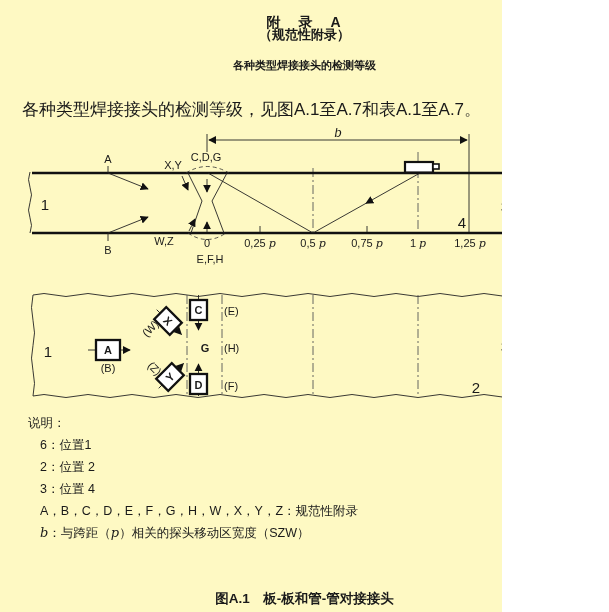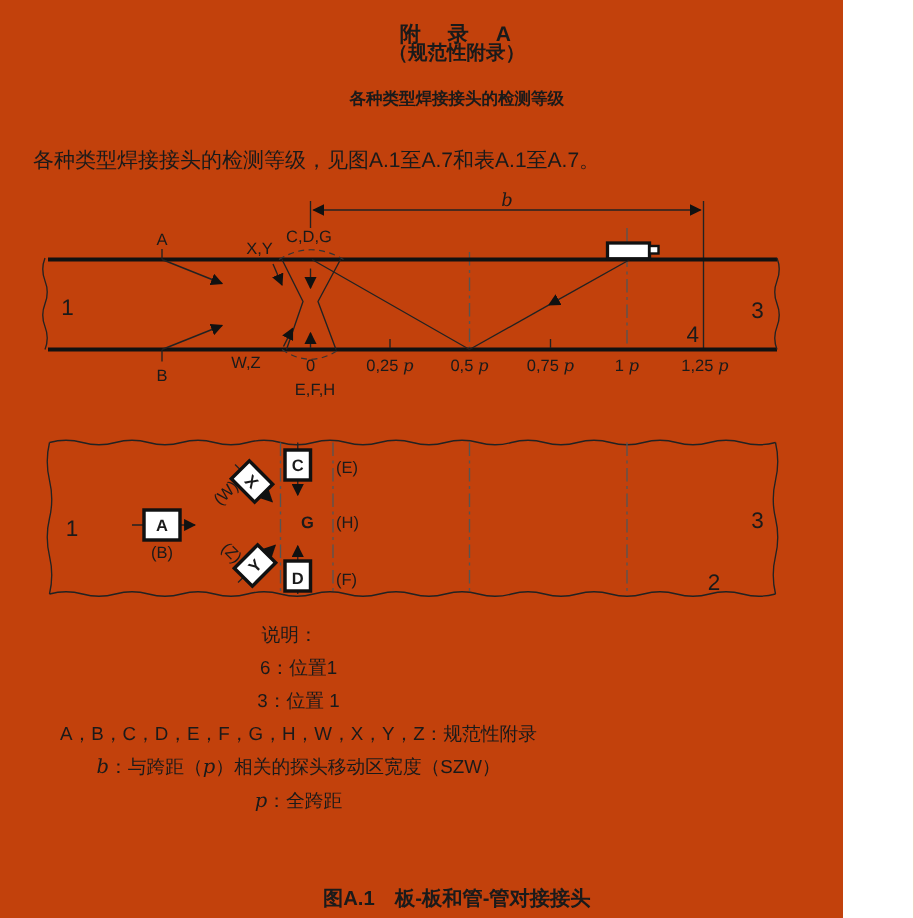--- a/index.html
+++ b/index.html
@@ -1,39 +1,39 @@
 <!DOCTYPE html>
 <html><head>
 <meta charset="utf-8">
 <style>
   html,body{margin:0;padding:0;background:#ffffff;}
   #page{
-    position:relative;width:562px;height:612px;background:#c2410c;overflow:hidden;
+    position:relative;width:502px;height:612px;background:#fef9c3;overflow:hidden;
     font-family:"Liberation Sans","DejaVu Sans",sans-serif;color:#1a1a1a;
   }
   .hdr{position:absolute;left:0;width:609px;text-align:center;font-weight:bold;}
   #appendix-title{top:14px;font-size:14px;letter-spacing:2px;}
   #appendix-type{top:26px;font-size:13px;}
   #section-title{top:58px;font-size:11px;}
-  #intro{position:absolute;left:22px;top:98px;font-size:14px;text-align:right;}
+  #intro{position:absolute;left:22px;top:98px;font-size:17px;text-align:right;}
   svg{position:absolute;left:0;}
   #svg-section{top:128px;}
   #svg-plan{top:282px;}
   svg text{font-family:"Liberation Sans","DejaVu Sans",sans-serif;fill:#1a1a1a;}
   .lbl{font-size:11px;}
   .zone{font-size:15px;}
   .probe-letter{font-size:11px;font-weight:bold;}
   .scale{font-size:11px;}
   .mvar{font-family:"DejaVu Serif","Liberation Serif",serif;font-style:italic;}
   .thin{stroke:#222;stroke-width:0.9;fill:none;}
   .thick{stroke:#111;stroke-width:2.6;fill:none;}
   .probe-box{stroke:#111;stroke-width:2.3;fill:#ffffff;}
   .dashdot{stroke:#555;stroke-width:0.9;fill:none;stroke-dasharray:9 3 2 3;}
   .weld-dash{stroke:#333;stroke-width:0.8;fill:none;stroke-dasharray:4 3;}
-  #legend{position:absolute;left:28px;top:412px;font-size:12.5px;line-height:22px;text-align:center;}
+  #legend{position:absolute;left:28px;top:412px;font-size:12.5px;line-height:22px;}
   #legend .indent{padding-left:12px;}
   #legend .var{font-family:"DejaVu Serif","Liberation Serif",serif;font-style:italic;font-size:13px;}
   #caption{position:absolute;left:0;top:590px;width:609px;text-align:center;font-weight:bold;font-size:13.5px;}
 </style>
 </head>
 <body>
 
 <div id="page">
 
   <div class="hdr" id="appendix-title">附　录　A</div>
@@ -153,21 +153,21 @@
     <text class="lbl" x="224" y="108">(F)</text>
 
     <text class="zone" text-anchor="middle" x="48" y="75">1</text>
     <text class="zone" text-anchor="middle" x="505" y="70">3</text>
     <text class="zone" text-anchor="middle" x="476" y="111">2</text>
   </svg>
 
   <div id="legend">
     <div>说明：</div>
     <div class="indent">6：位置1</div>
-    <div class="indent">3：位置 1</div>
+    <div class="indent">2：位置 2</div>
+    <div class="indent">3：位置 4</div>
     <div class="indent">A，B，C，D，E，F，G，H，W，X，Y，Z：规范性附录</div>
     <div class="indent"><span class="var">b</span><span>：与跨距（</span><span class="var">p</span><span>）相关的探头移动区宽度（SZW）</span></div>
-    <div class="indent"><span class="var">p</span><span>：全跨距</span></div>
   </div>
 
   <div id="caption">图A.1　板-板和管-管对接接头</div>
 
 </div>
 
 </body></html>

